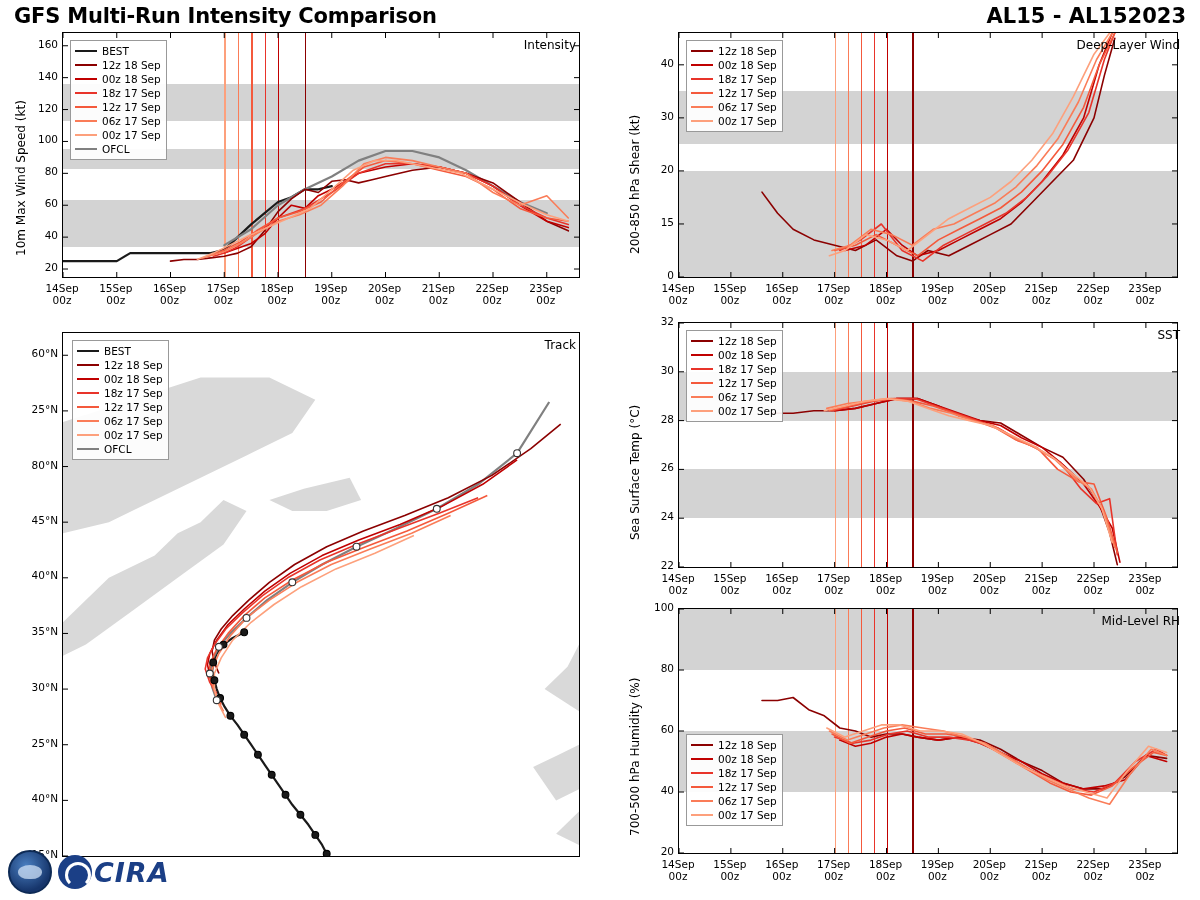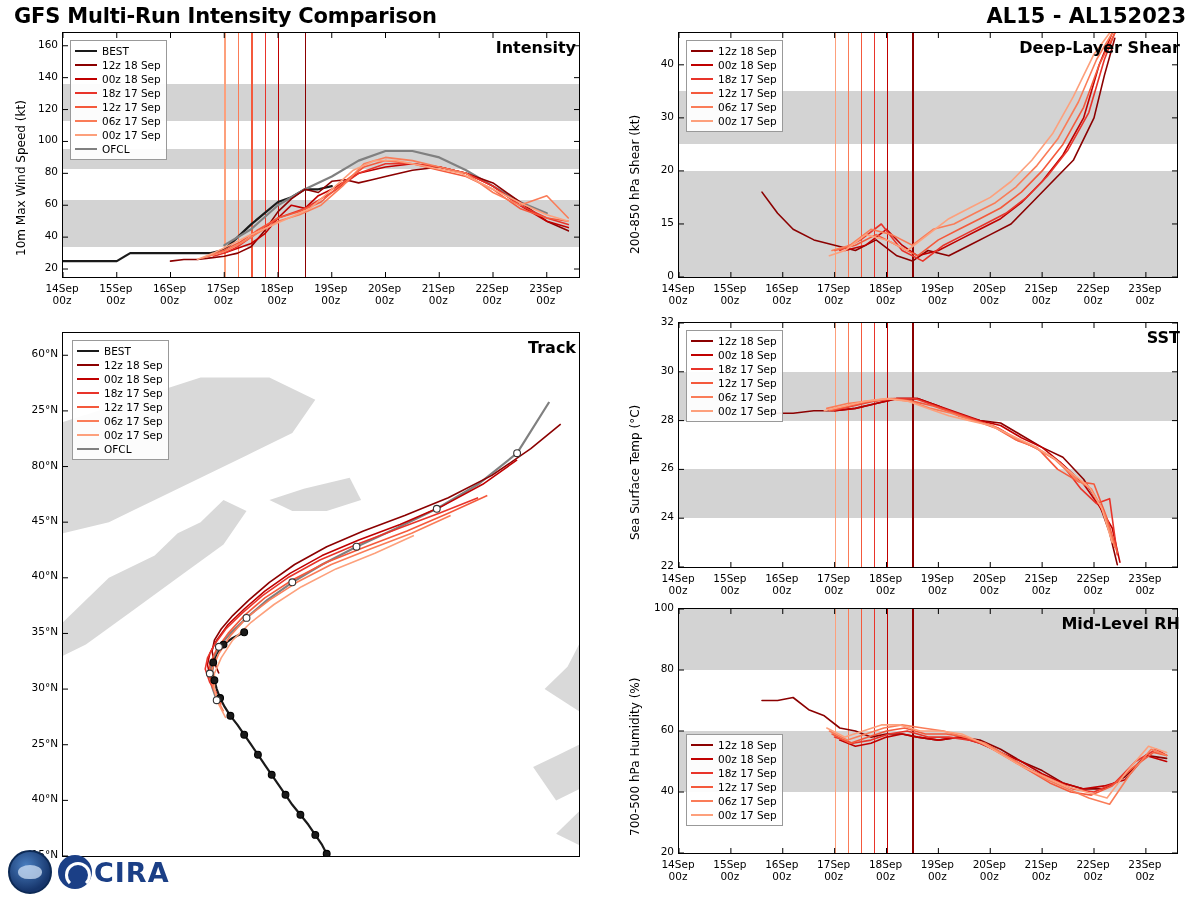--- a/index.html
+++ b/index.html
@@ -2,35 +2,35 @@
 <html><head>
 <meta charset="utf-8">
 <style>
   html,body{margin:0;padding:0;background:#ffffff;}
   body{width:1200px;height:900px;position:relative;font-family:"DejaVu Sans","Liberation Sans",sans-serif;color:#000;overflow:hidden;}
   .title{position:absolute;top:4px;left:14px;font-size:21px;font-weight:bold;letter-spacing:-0.2px;}
   .titleR{position:absolute;top:4px;right:14px;font-size:21px;font-weight:bold;}
 
   .panel{position:absolute;box-sizing:border-box;}
   .plotbox{position:absolute;box-sizing:border-box;border:1px solid #000;background:#fff;overflow:hidden;}
-  .corner{position:absolute;font-size:16px;font-weight:bold;margin-left:16px;}
+  .corner{position:absolute;font-size:12px;font-weight:normal;margin-left:16px;}
   .ylab{position:absolute;font-size:12px;transform-origin:0 0;transform:rotate(-90deg);white-space:nowrap;}
   .tick{position:absolute;font-size:10.5px;white-space:nowrap;text-align:center;}
   .ytick{position:absolute;font-size:10.5px;white-space:nowrap;text-align:right;}
   .band{position:absolute;background:#d3d3d3;left:0;right:0;}
   .vline{position:absolute;width:1.4px;top:0;bottom:0;}
   svg{position:absolute;left:0;top:0;overflow:visible;}
   .legend{position:absolute;border:1px solid #999;background:rgba(255,255,255,0.92);font-size:10.5px;padding:3px 5px 3px 4px;}
   .legrow{display:flex;align-items:center;height:14px;text-align:right;}
   .legline{width:22px;height:0;border-top:2.2px solid #000;margin-right:5px;flex:0 0 22px;}
   .legtxt{white-space:nowrap;}
   .logo{position:absolute;left:8px;bottom:6px;display:flex;align-items:center;}
   .logo .seal{width:40px;height:40px;border-radius:50%;background:radial-gradient(circle at 40% 35%,#4a7fc1,#16356b 70%);border:2px solid #0d2a55;position:relative;}
   .logo .seal:after{content:"";position:absolute;left:8px;top:13px;width:24px;height:14px;background:#cfe0f5;border-radius:50% 50% 45% 45%;opacity:.75;}
-  .logo .cira{margin-left:6px;display:flex;align-items:center;}
+  .logo .cira{margin-left:6px;display:flex;align-items:center;font-style:italic;}
   .logo .ciraCircle{width:34px;height:34px;border-radius:50%;background:#1b3f86;position:relative;}
   .logo .ciraCircle:after{content:"";position:absolute;left:7px;top:7px;width:20px;height:20px;border-radius:50%;border:3px solid #fff;border-bottom-color:transparent;}
   .logo .ciratxt{font-size:27px;font-weight:bold;color:#1b3f86;letter-spacing:1px;margin-left:2px;font-family:"DejaVu Sans",sans-serif;}
   .mapbg{position:absolute;left:0;top:0;right:0;bottom:0;background:#fff;}
 </style>
 </head>
 <body>
 
 <div class="title">GFS Multi-Run Intensity Comparison</div>
 <div class="titleR">AL15 - AL152023</div>
@@ -319,21 +319,21 @@
         <line x1="311.25" y1="244" x2="311.25" y2="239" stroke="#000" stroke-width="1"></line>
         <line x1="311.25" y1="0" x2="311.25" y2="5" stroke="#000" stroke-width="1"></line>
         <line x1="363.12500000000006" y1="244" x2="363.12500000000006" y2="239" stroke="#000" stroke-width="1"></line>
         <line x1="363.12500000000006" y1="0" x2="363.12500000000006" y2="5" stroke="#000" stroke-width="1"></line>
         <line x1="415" y1="244" x2="415" y2="239" stroke="#000" stroke-width="1"></line>
         <line x1="415" y1="0" x2="415" y2="5" stroke="#000" stroke-width="1"></line>
         <line x1="466.875" y1="244" x2="466.875" y2="239" stroke="#000" stroke-width="1"></line>
         <line x1="466.875" y1="0" x2="466.875" y2="5" stroke="#000" stroke-width="1"></line>
       </svg>
     </div>
-  <div class="corner" style="right:20px;top:10px;">Deep-Layer Shear</div>
+  <div class="corner" style="right:20px;top:10px;">Deep-Layer Wind</div>
   <div class="ylab" style="left:28px;top:226px;">200-850 hPa Shear (kt)</div>
 <div class="ytick" style="left: 34px; width: 40px; top: 241px;">0</div>
     <div class="ytick" style="left: 34px; width: 40px; top: 187.957px;">15</div>
     <div class="ytick" style="left: 34px; width: 40px; top: 134.913px;">20</div>
     <div class="ytick" style="left: 34px; width: 40px; top: 81.8696px;">30</div>
     <div class="ytick" style="left: 34px; width: 40px; top: 28.8261px;">40</div>
     <div class="tick" style="left: 50px; width: 56px; top: 254px;">
       <div>14Sep</div>
       <div>00z</div>
     </div>

